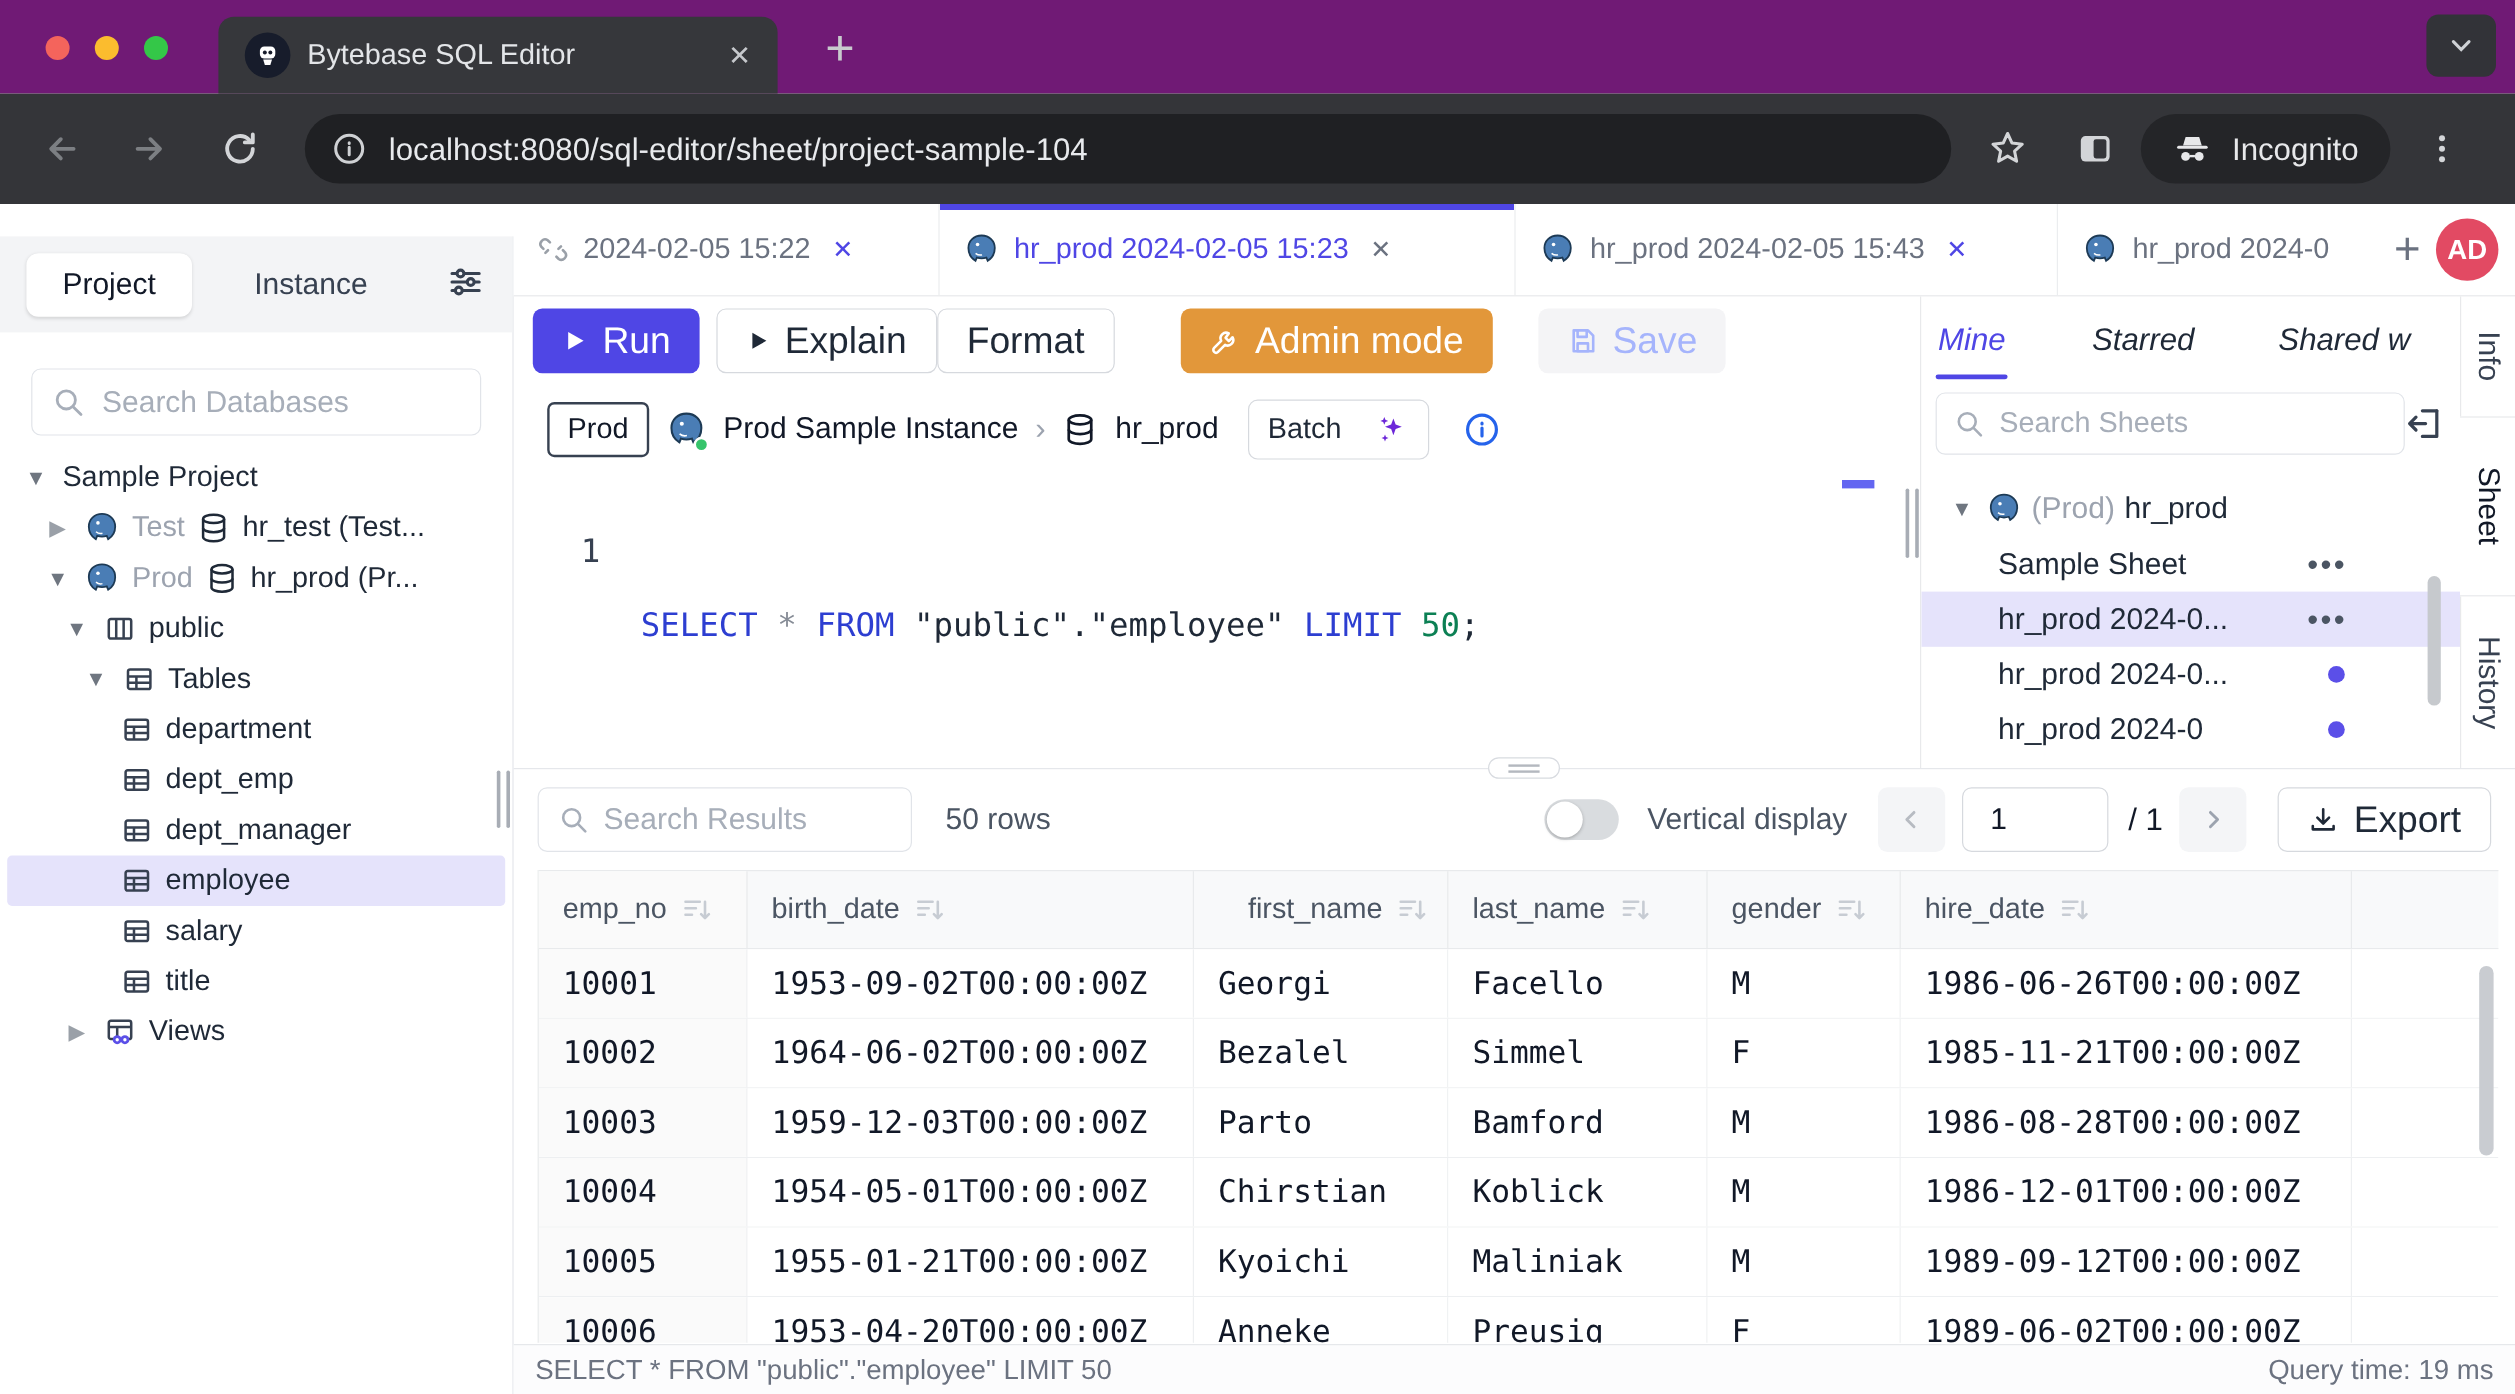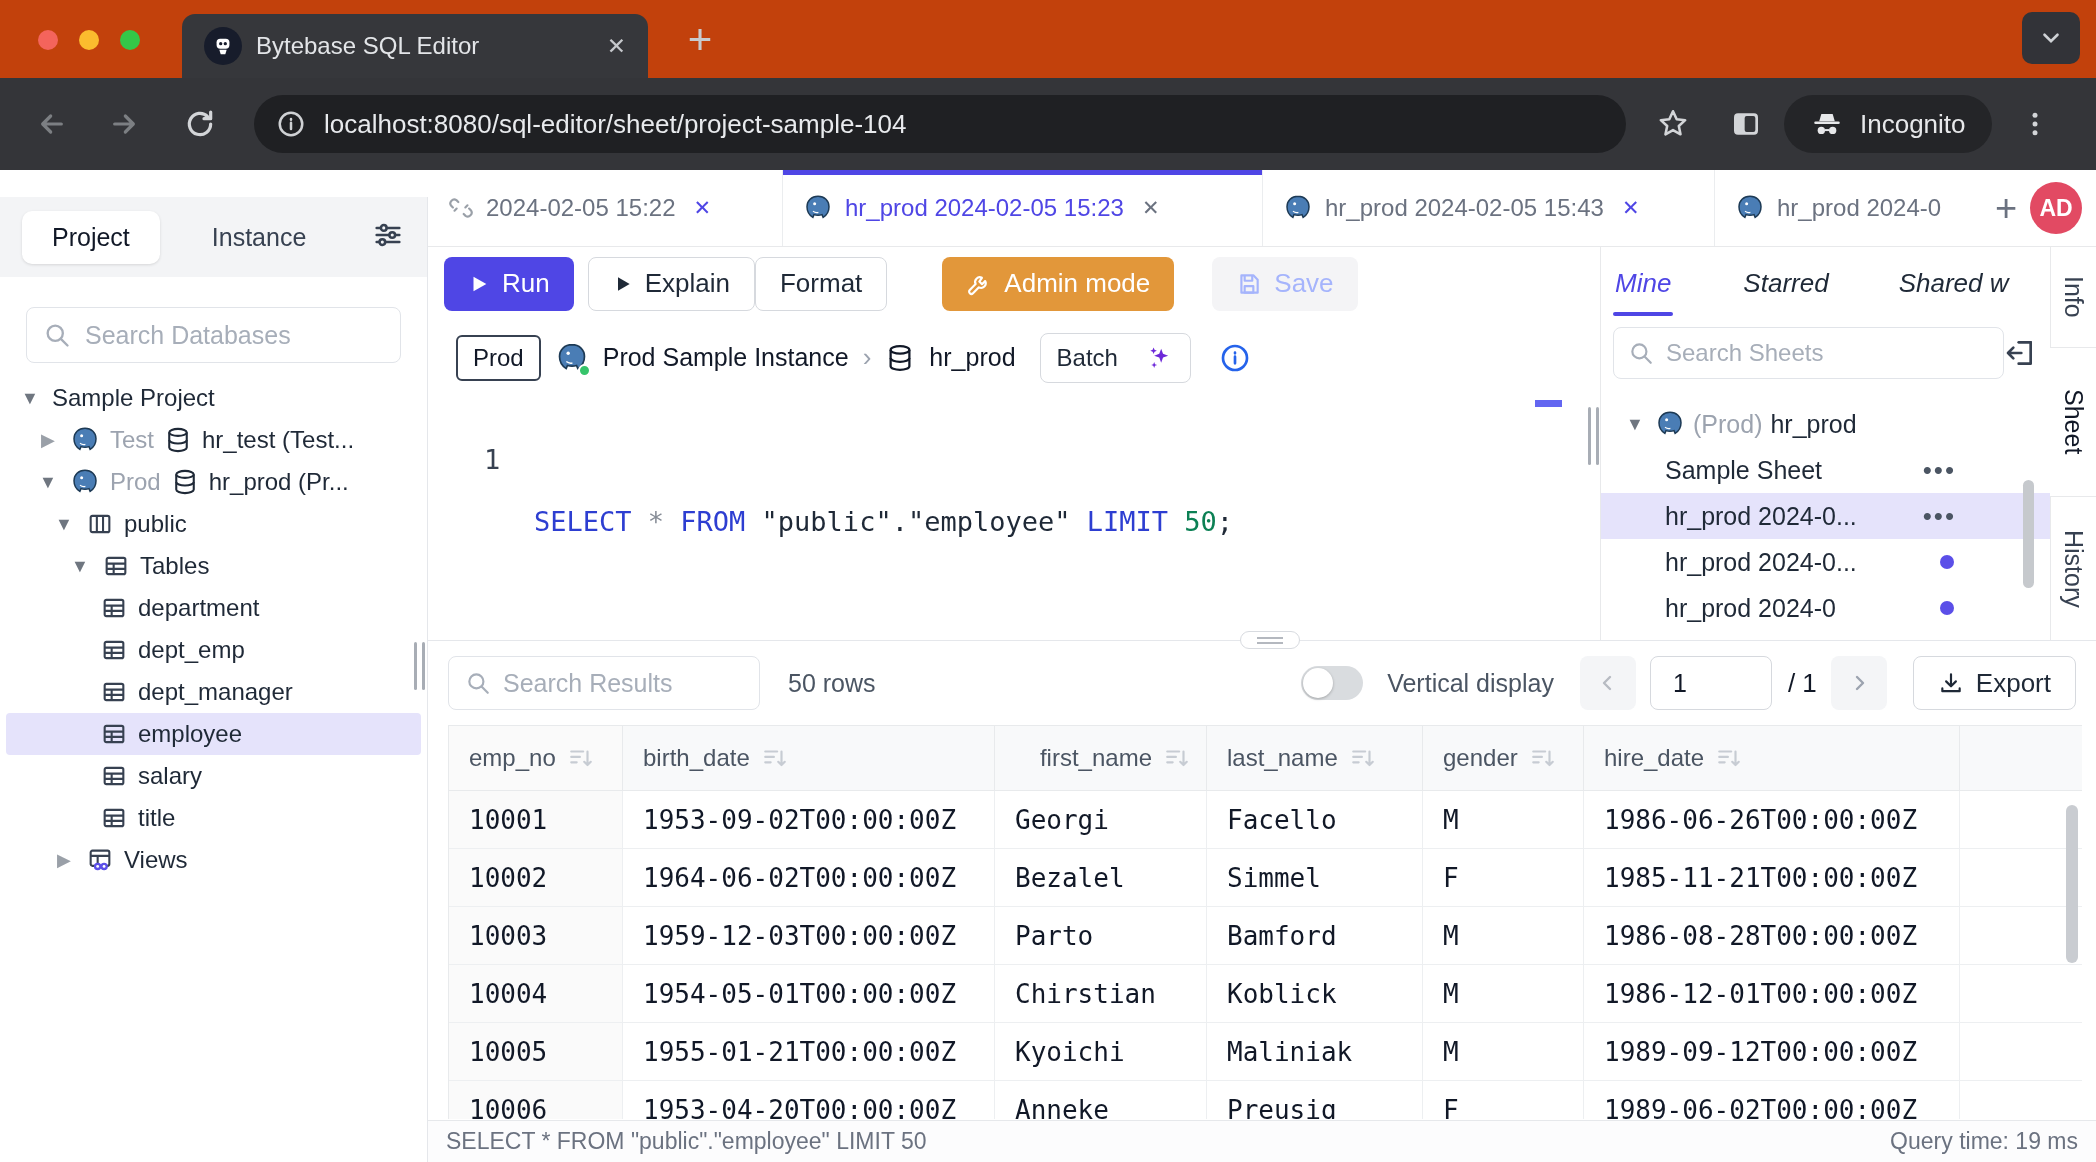--- a/index.html
+++ b/index.html
@@ -1,20 +1,20 @@
 <!DOCTYPE html>
 <html><head>
 <meta charset="utf-8">
 <style>
   *{box-sizing:border-box;margin:0;padding:0;}
   html,body{background:#0c0c0d;}
   #root{position:relative;width:2096px;height:1162px;overflow:hidden;background:#fff;font-family:"Liberation Sans",sans-serif;}
 
   
-  .tabstrip{position:absolute;left:0;top:0;width:100%;height:78px;background:#c2410c;}
+  .tabstrip{position:absolute;left:0;top:0;width:100%;height:78px;background:#701a75;}
   .traffic{position:absolute;left:38px;top:30px;display:flex;gap:21px;}
   .tl{width:20px;height:20px;border-radius:50%;}
   .tl.red{background:#f4645c;}.tl.yellow{background:#fbbc2e;}.tl.green{background:#34c748;}
   .btab{position:absolute;left:182px;top:14px;width:466px;height:64px;background:#36373b;border-radius:13px 13px 0 0;display:flex;align-items:center;padding:0 22px;color:#e3e5e8;font-size:24px;}
   .btab .title{margin-left:14px;white-space:nowrap;}
   .btab .x{margin-left:auto;color:#c6c8cc;font-size:23px;}
   .favicon{width:38px;height:38px;border-radius:50%;background:#171c2b;display:flex;align-items:center;justify-content:center;flex:0 0 auto;}
   .newtab{position:absolute;left:672px;top:16px;width:56px;height:48px;color:#c8cacd;font-size:42px;font-weight:300;display:flex;align-items:center;justify-content:center;}
   .winchev{position:absolute;right:16px;top:12px;width:58px;height:52px;background:#323338;border-radius:10px;display:flex;align-items:center;justify-content:center;}
   .urlbar{position:absolute;left:0;top:78px;width:100%;height:92px;background:#343539;display:flex;align-items:center;}
@@ -51,21 +51,21 @@
   .etab{height:100%;display:flex;align-items:center;gap:12px;padding:0 20px;border-right:1px solid #ebedef;font-size:24px;color:#6b7280;white-space:nowrap;overflow:hidden;flex:0 0 auto;}
   .etab .x{color:#4f46e5;font-size:21px;margin-left:6px;}
   .etab.active{color:#4f46e5;box-shadow:inset 0 5px 0 #4f46e5;}
   .etab.active .x{color:#6b7280;}
   .plusbtn{font-size:38px;color:#6b7280;margin-left:18px;font-weight:300;}
   .avatar{width:52px;height:52px;border-radius:50%;background:#e24a63;color:#fff;font-size:23px;font-weight:bold;display:flex;align-items:center;justify-content:center;margin-left:auto;margin-right:14px;flex:0 0 auto;}
 
   .workrow{display:flex;height:393px;}
   .epane{width:1158px;position:relative;}
   .etoolbar{height:73px;display:flex;align-items:center;}
-  .btn{height:54px;border-radius:8px;font-size:26px;display:flex;align-items:center;gap:12px;padding:0 24px;white-space:nowrap;}
+  .btn{height:54px;border-radius:8px;font-size:31px;display:flex;align-items:center;gap:12px;padding:0 24px;white-space:nowrap;}
   .btn.run{background:#4f46e5;color:#fff;margin-left:16px;}
   .btn.ghost{background:#fff;border:1px solid #d6d9de;color:#1f2937;}
   .btn.explain{margin-left:14px;}
   .btn.format{}
   .btn.admin{background:#e2973a;color:#fff;margin-left:55px;}
   .btn.save{background:#f4f4f6;color:#a5b4fc;margin-left:38px;}
   .btn.share{margin-left:13px;}
 
   .bcrumb{height:75px;display:flex;align-items:center;gap:14px;padding-left:28px;font-size:25px;color:#111827;}
   .envbox{border:2px solid #374151;border-radius:6px;padding:7px 15px;font-size:24px;color:#111827;}

